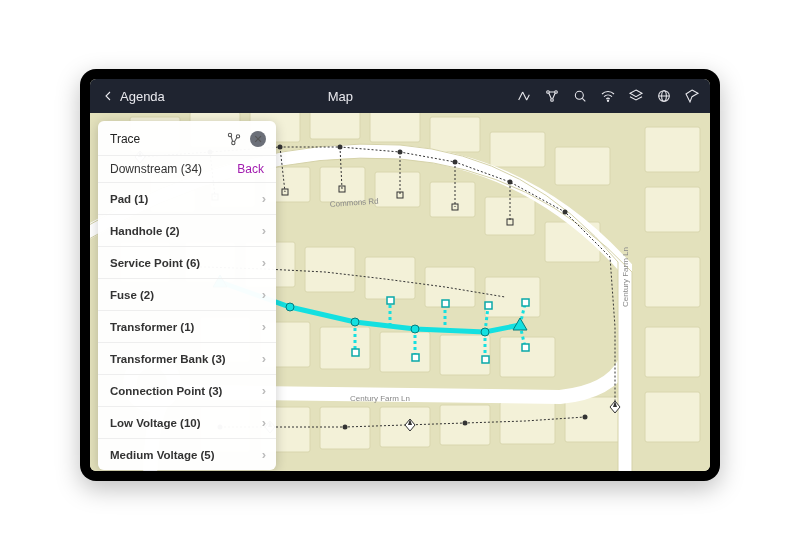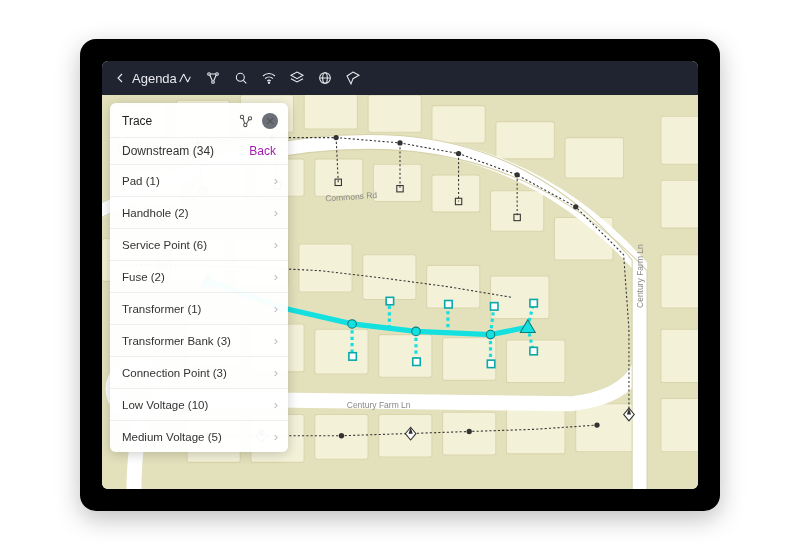--- a/index.html
+++ b/index.html
@@ -1,53 +1,54 @@
 <!DOCTYPE html>
 <html><head>
   <meta charset="utf-8">
   <style>
     * { margin: 0; padding: 0; box-sizing: border-box; }
     body { font-family: -apple-system, BlinkMacSystemFont, "Segoe UI", sans-serif; background: #fff; display: flex; align-items: center; justify-content: center; height: 550px; }
-    .frame { width: 640px; height: 472px; background: #000; border-radius: 16px; padding: 22px; box-shadow: 0 8px 24px rgba(0,0,0,.25); }
+    .frame { width: 640px; height: 412px; background: #000; border-radius: 16px; padding: 10px; box-shadow: 0 8px 24px rgba(0,0,0,.25); }
     .device { width: 100%; height: 100%; background: #e8e6c5; border-radius: 6px; overflow: hidden; position: relative; display: flex; flex-direction: column; }
     .topbar { height: 34px; background: #1f2430; color: #e9e9ee; display: flex; align-items: center; padding: 0 10px; flex-shrink: 0; position: relative; z-index: 3; }
     .topbar .left { display: flex; align-items: center; gap: 4px; cursor: pointer; font-size: 13px; }
     .topbar .center { flex: 1; text-align: center; font-size: 13px; font-weight: 500; }
     .topbar .right { display: flex; align-items: center; gap: 12px; }
     .topbar .icon-btn { width: 16px; height: 16px; display: flex; align-items: center; justify-content: center; cursor: pointer; color: #e9e9ee; }
     .topbar svg { width: 16px; height: 16px; stroke: currentColor; fill: none; stroke-width: 1.6; }
     .content { flex: 1; position: relative; overflow: hidden; }
     .map { position: absolute; inset: 0; }
     .map svg { width: 100%; height: 100%; }
     .panel { position: absolute; top: 8px; left: 8px; width: 178px; background: rgba(255,255,255,.97); border-radius: 6px; box-shadow: 0 2px 12px rgba(0,0,0,.2); z-index: 2; font-size: 12px; color: #333; }
     .panel-hdr { display: flex; align-items: center; justify-content: space-between; padding: 10px 10px 8px 12px; }
     .panel-hdr h2 { font-size: 12px; font-weight: 400; color: #222; }
     .panel-hdr .actions { display: flex; align-items: center; gap: 8px; }
     .panel-hdr .actions span { cursor: pointer; color: #555; display: inline-flex; }
     .close-dot { width: 16px; height: 16px; border-radius: 50%; background: #6b6f78; color: #fff; font-size: 11px; display: inline-flex; align-items: center; justify-content: center; line-height: 1; }
     .panel-sub { display: flex; align-items: center; justify-content: space-between; padding: 6px 12px; border-top: 1px solid #eee; }
     .panel-sub .mode { font-size: 12px; color: #333; }
     .panel-sub .back { font-size: 12px; color: #a21caf; cursor: pointer; }
-    .panel ul { list-style: none; }
+    .panel ul { list-style: none; font-weight: bold; }
     .panel li { display: flex; align-items: center; justify-content: space-between; padding: 8px 10px 8px 12px; border-top: 1px solid #eee; cursor: pointer; font-size: 11.5px; }
     .panel li .chev { color: #bbb; font-size: 13px; }
   </style>
 </head>
 <body>
 
 <div class="frame">
   <div class="device">
 
     <div class="topbar">
       <div class="left">
         <svg viewBox="0 0 24 24">
             <polyline points="15 18 9 12 15 6"></polyline>
           </svg>
         <span>Agenda</span>
       </div>
+      <div class="center">Map</div>
       <div class="right">
         <span class="icon-btn">
             <svg viewBox="0 0 24 24">
               <path d="M4 18 L10 6 M10 6 L16 18 M16 18 L20 10"></path>
             </svg>
           </span>
         <span class="icon-btn">
             <svg viewBox="0 0 24 24">
               <circle cx="6" cy="6" r="2"></circle>
               <circle cx="18" cy="6" r="2"></circle>

